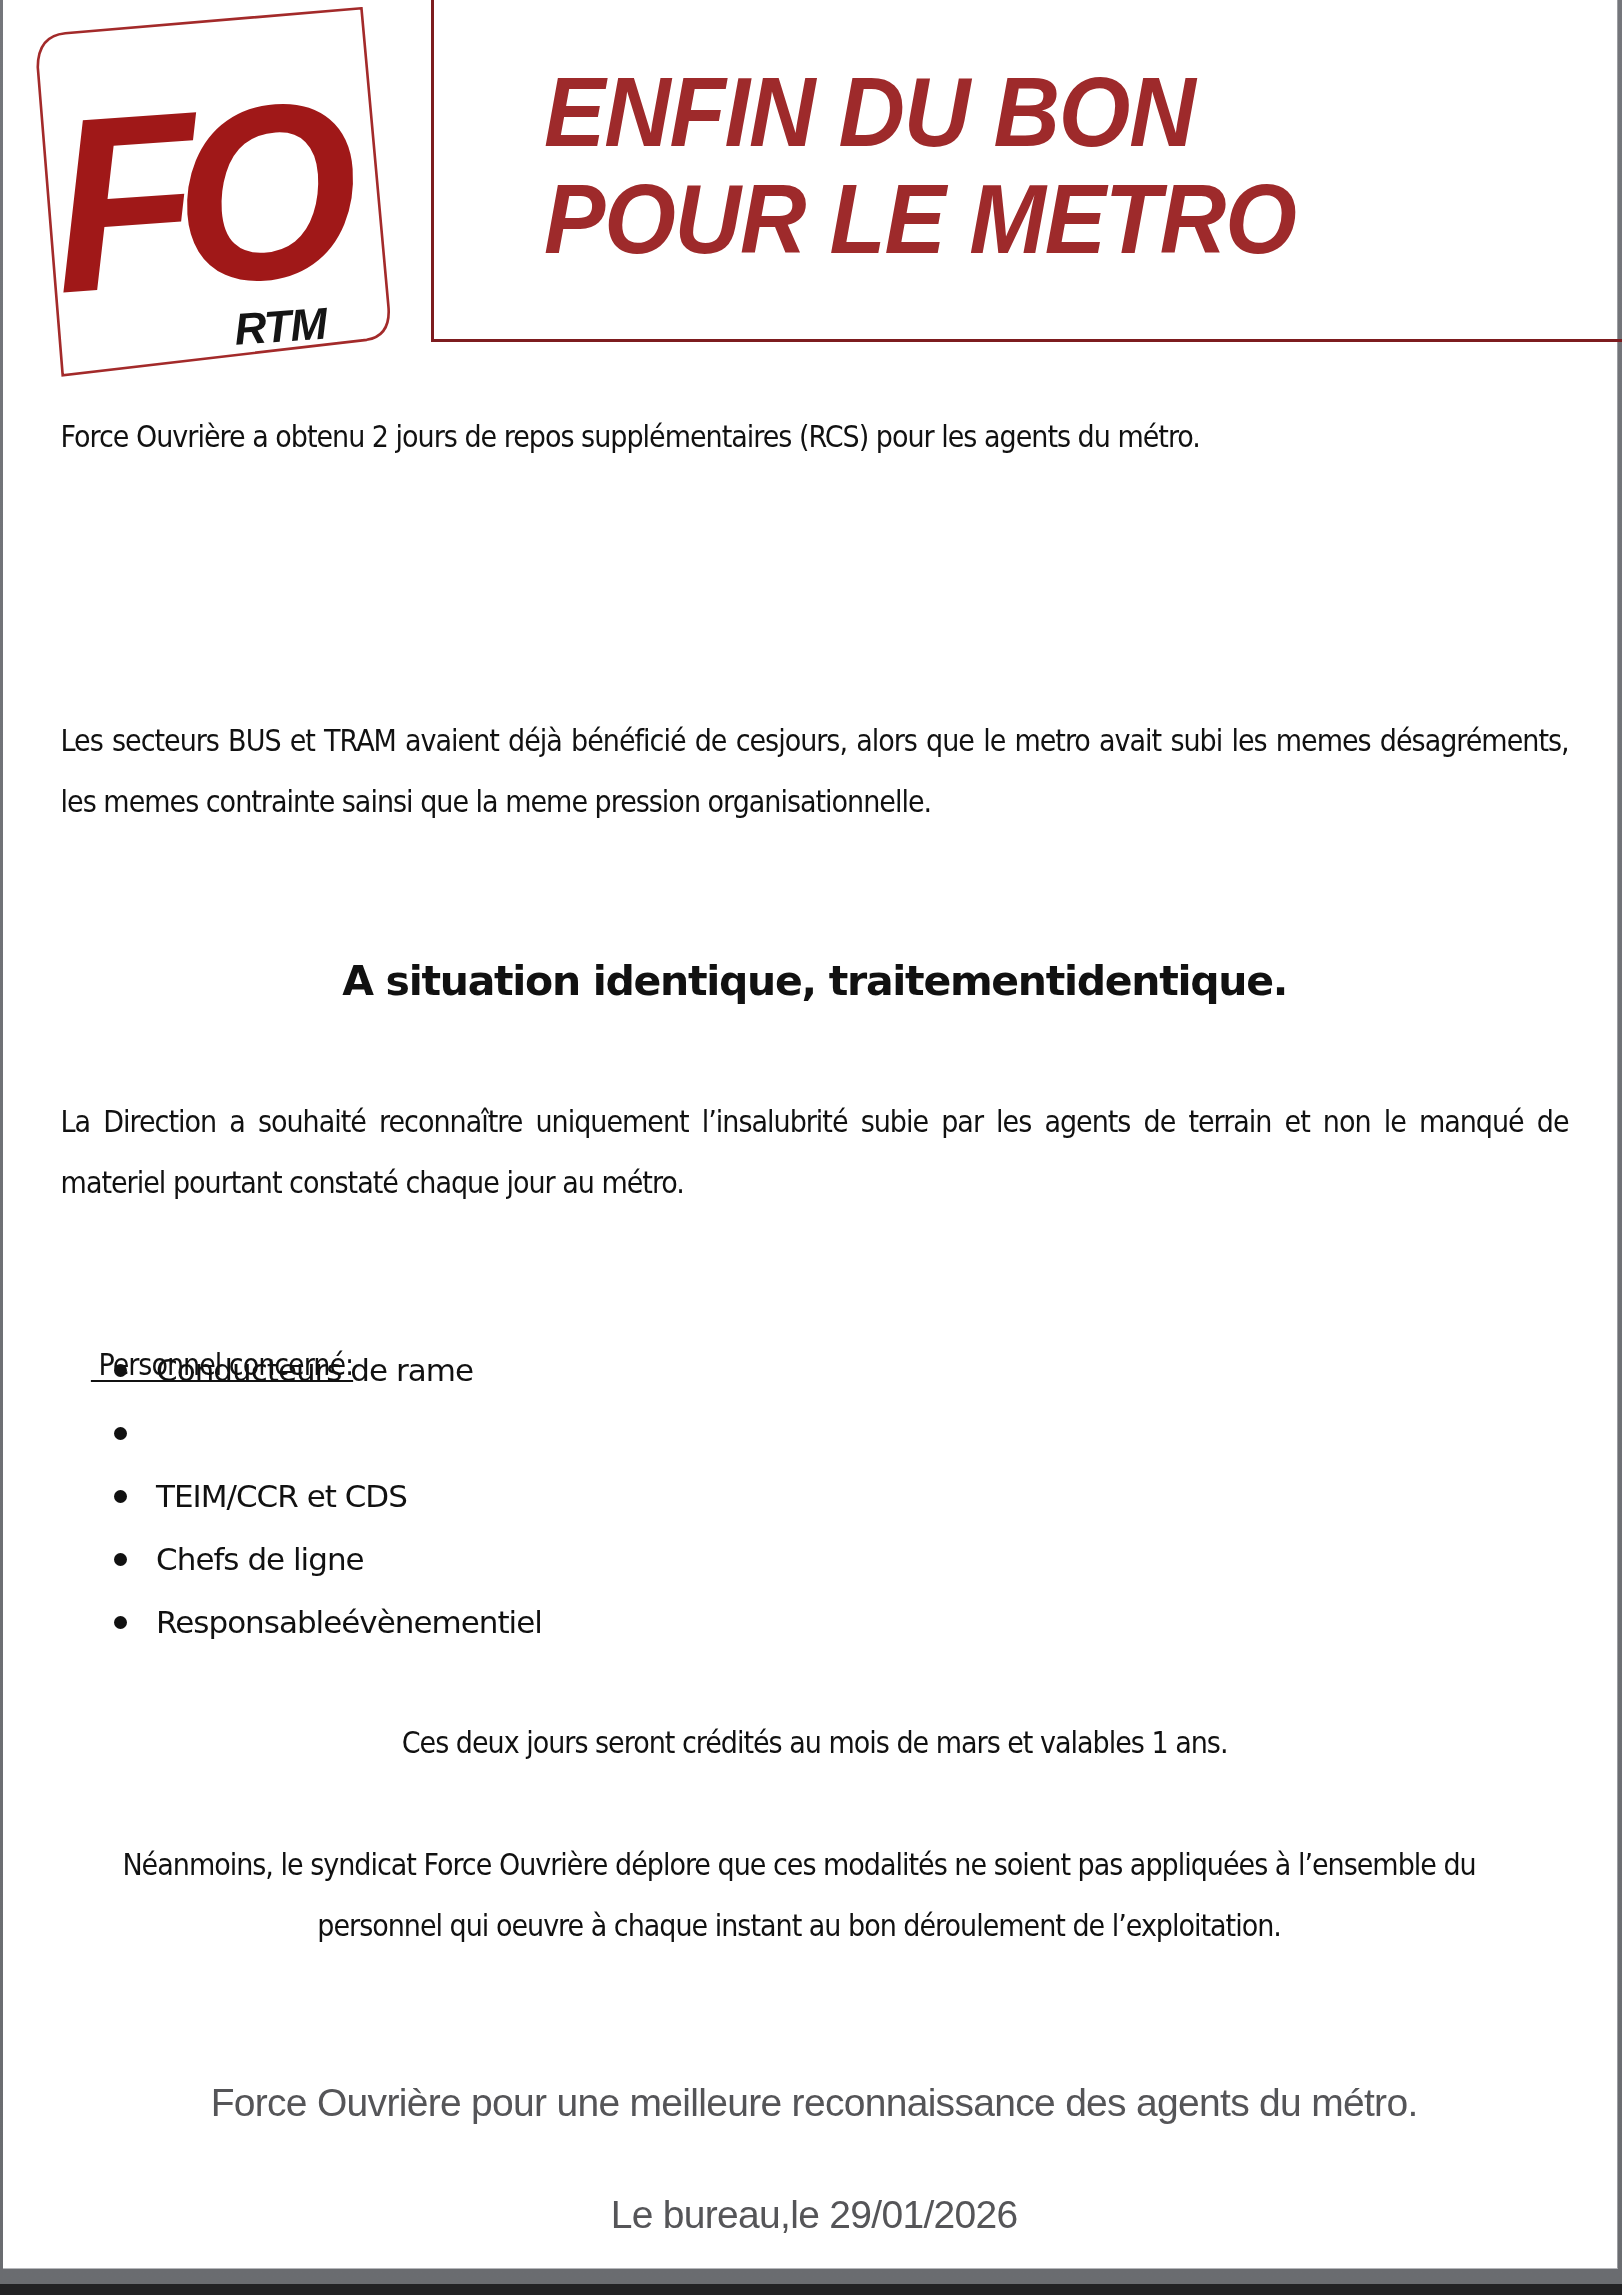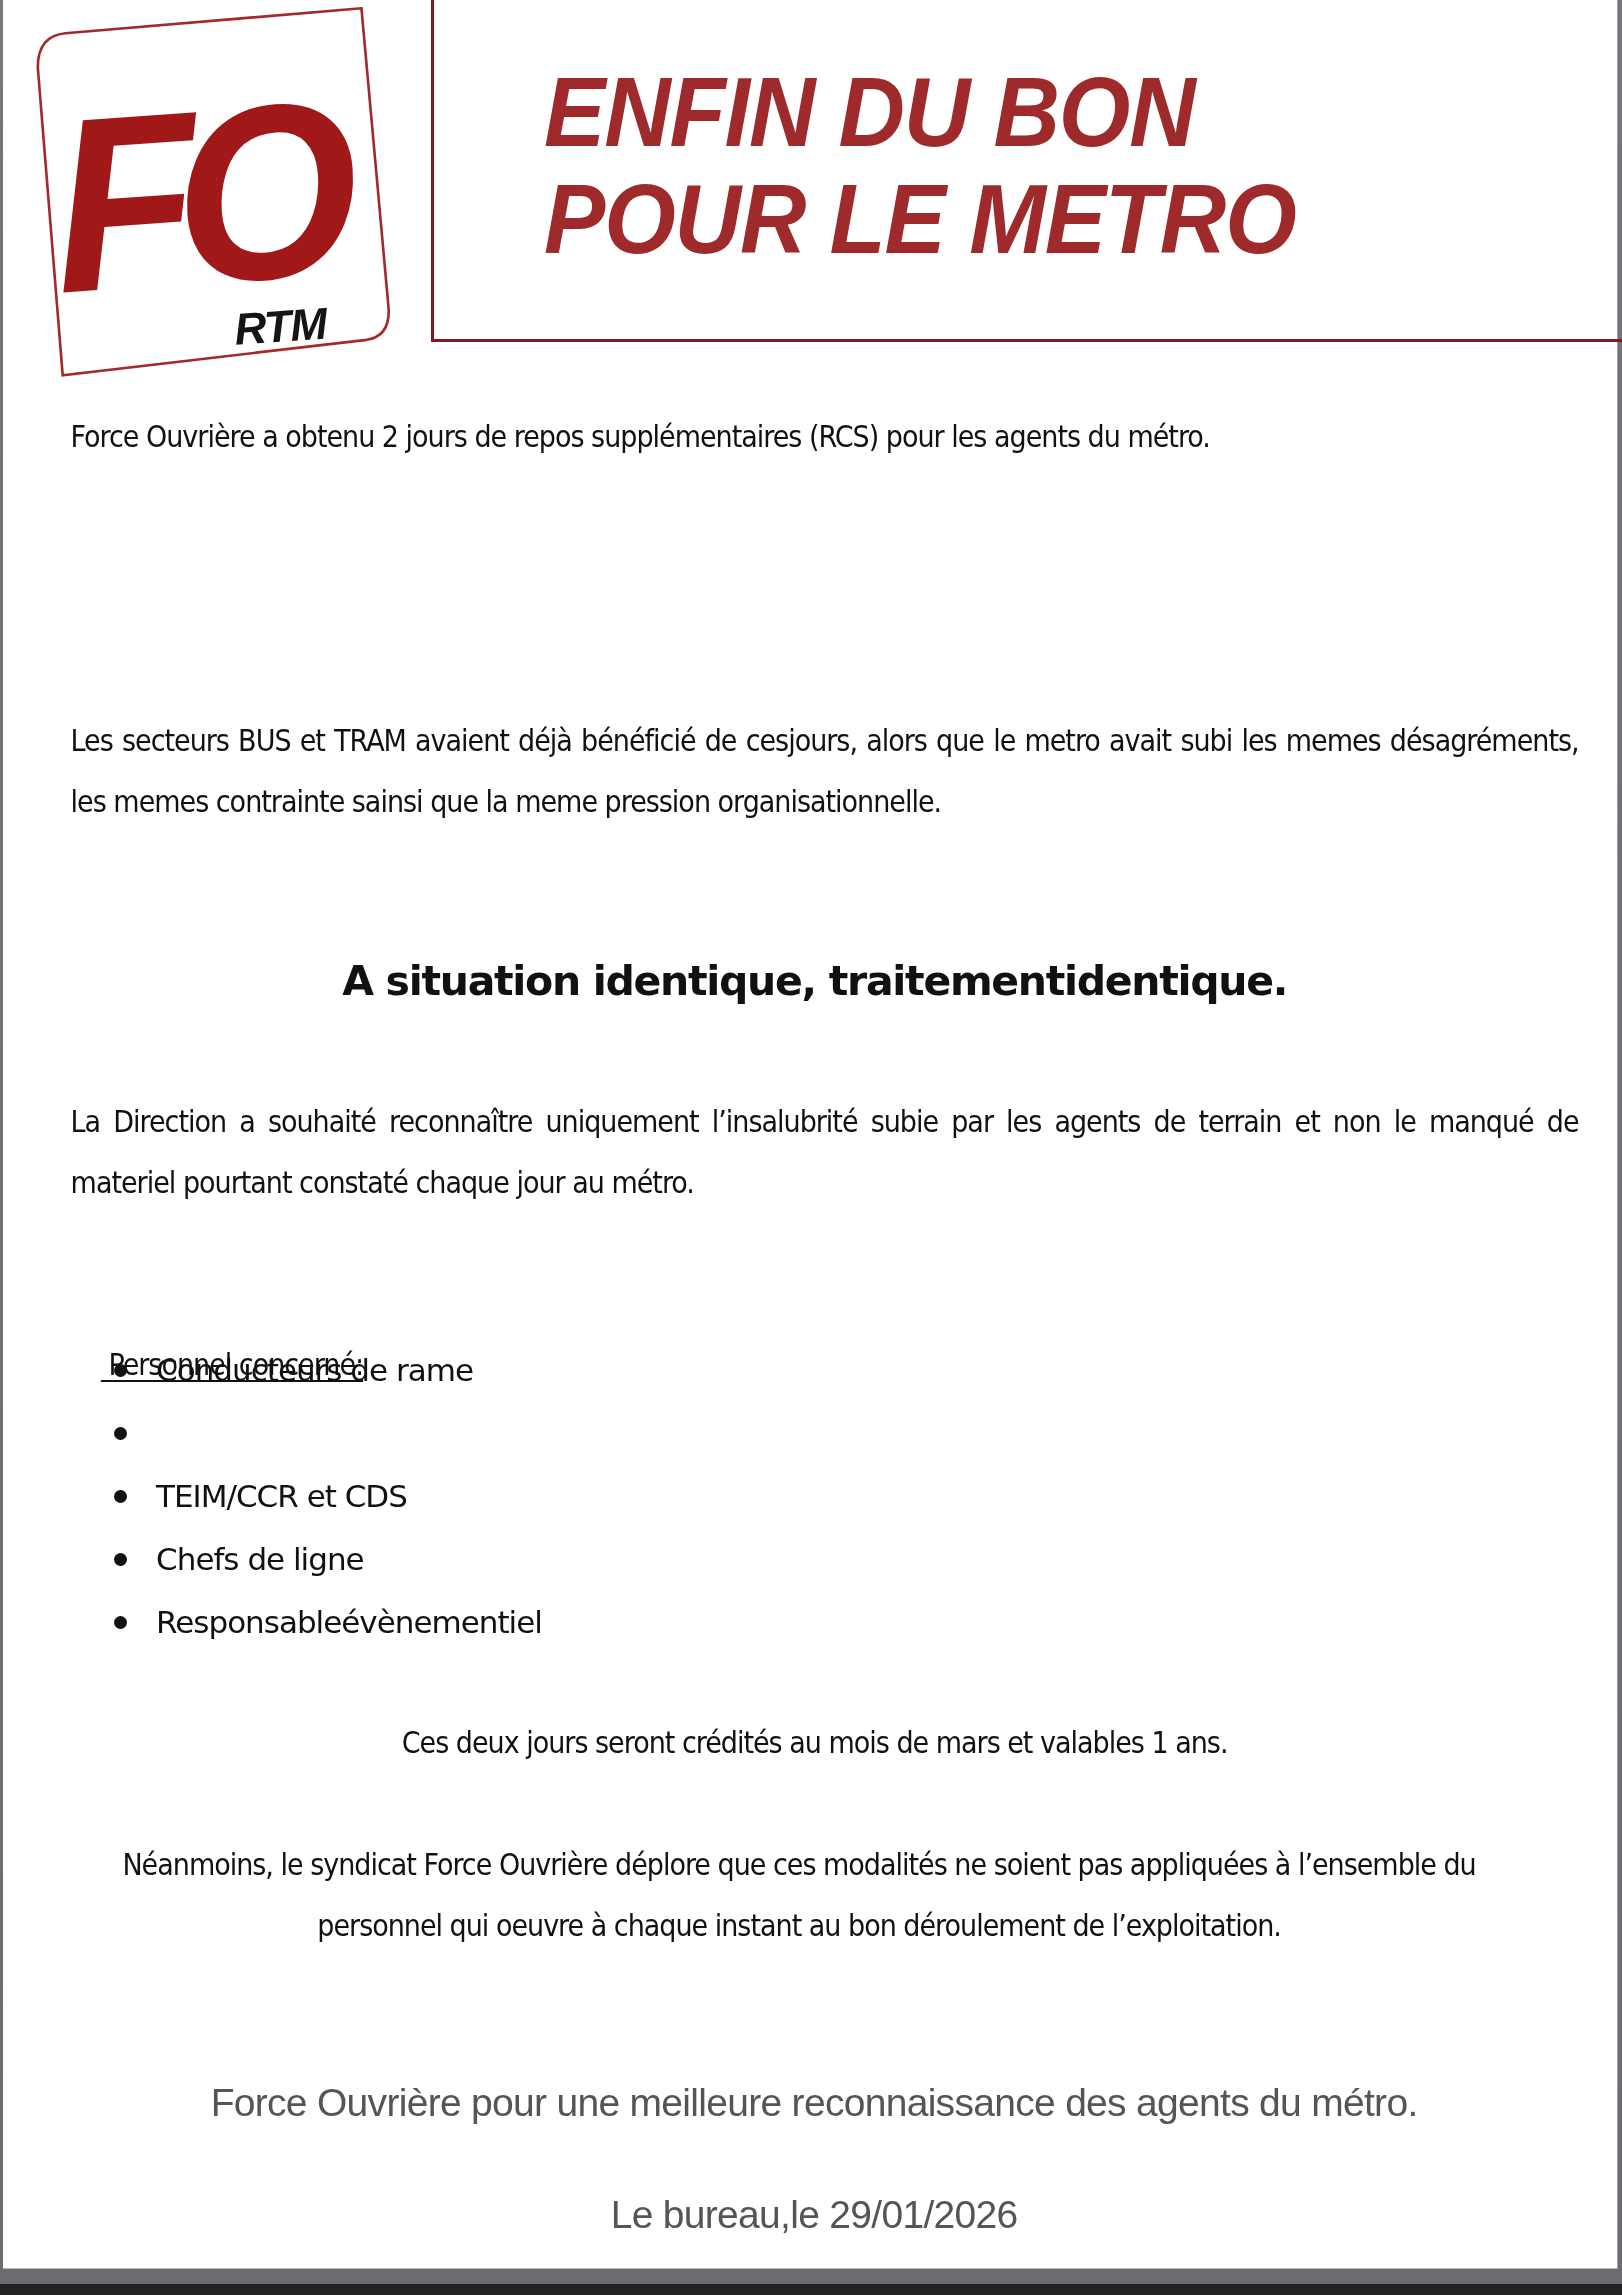--- a/index.html
+++ b/index.html
@@ -26,21 +26,21 @@
   }
   .title {
     position: absolute; left: 541px; top: 58px; margin: 0;
     color: #9e2a2b; font-weight: bold; font-style: italic;
     font-size: 99px; line-height: 107px; letter-spacing: -1.3px;
     font-family: "Liberation Sans", sans-serif;
     transform: scaleX(0.93); transform-origin: left top;
   }
   .title span { display: block; white-space: nowrap; }
   .body-text {
-    position: absolute; left: 68px; width: 1508px;
+    position: absolute; left: 58px; width: 1508px;
     font-family: "DejaVu Sans", sans-serif; font-size: 30px; color: #111;
     line-height: 61px; margin: 0;
   }
   .body-text.justify { text-align: justify; text-align-last: left; }
   .condensed { font-stretch: condensed; letter-spacing: -1px; }
   .u { text-decoration: underline; text-underline-offset: 5.2px; text-decoration-thickness: 2px; }
   .center { text-align: center; left: 58px; width: 1508px; }
   .heading {
     position: absolute; left: 58px; width: 1508px; top: 957px; text-align: center;
     font-family: "DejaVu Sans", sans-serif; font-weight: bold; font-size: 41px;

